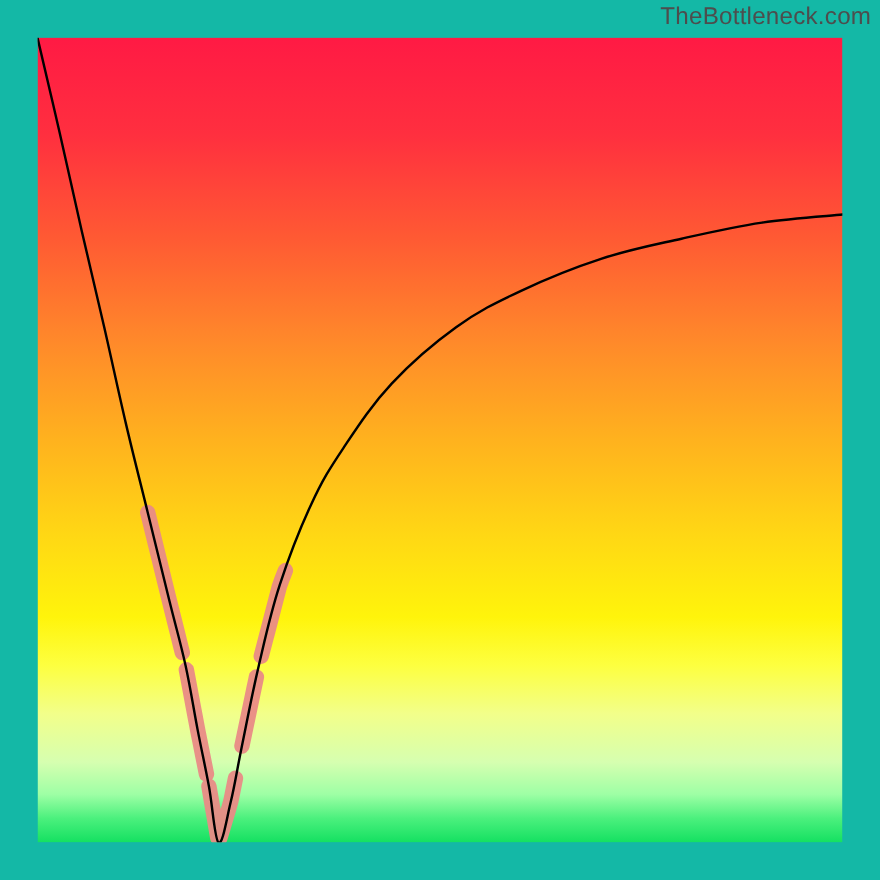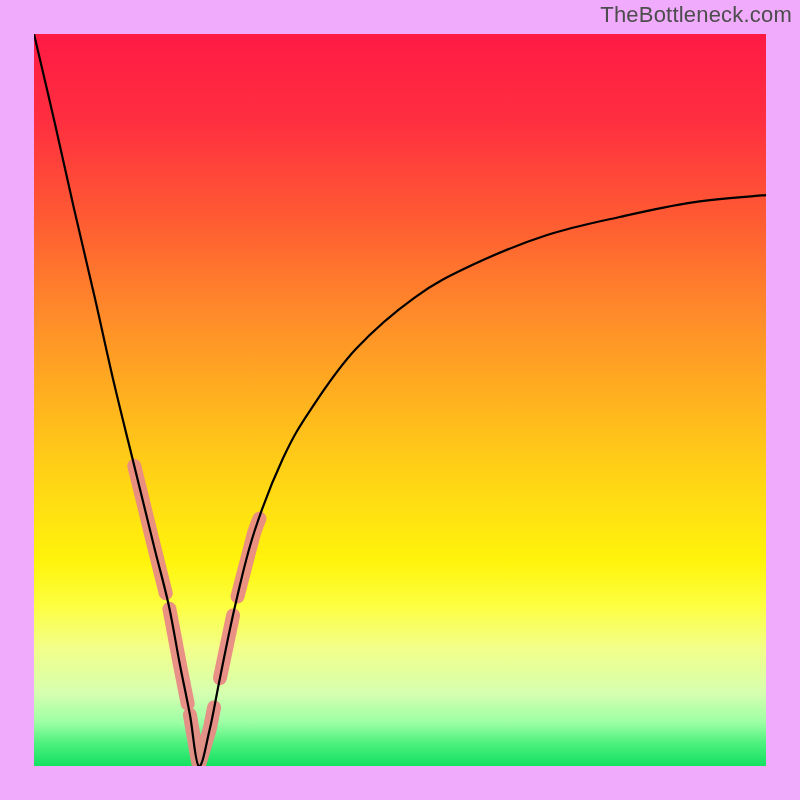--- a/index.html
+++ b/index.html
@@ -7,21 +7,21 @@
     padding: 0;
     width: 800px;
     height: 800px;
     overflow: hidden;
     font-family: Arial, Helvetica, sans-serif;
   }
   .frame {
     position: relative;
     width: 800px;
     height: 800px;
-    background: #f0abfc;
+    background: #14b8a6;
   }
   .watermark {
     position: absolute;
     top: 2px;
     right: 8px;
     color: #4d4d4d;
     font-size: 22px;
     font-weight: 500;
     letter-spacing: 0.2px;
     z-index: 10;

